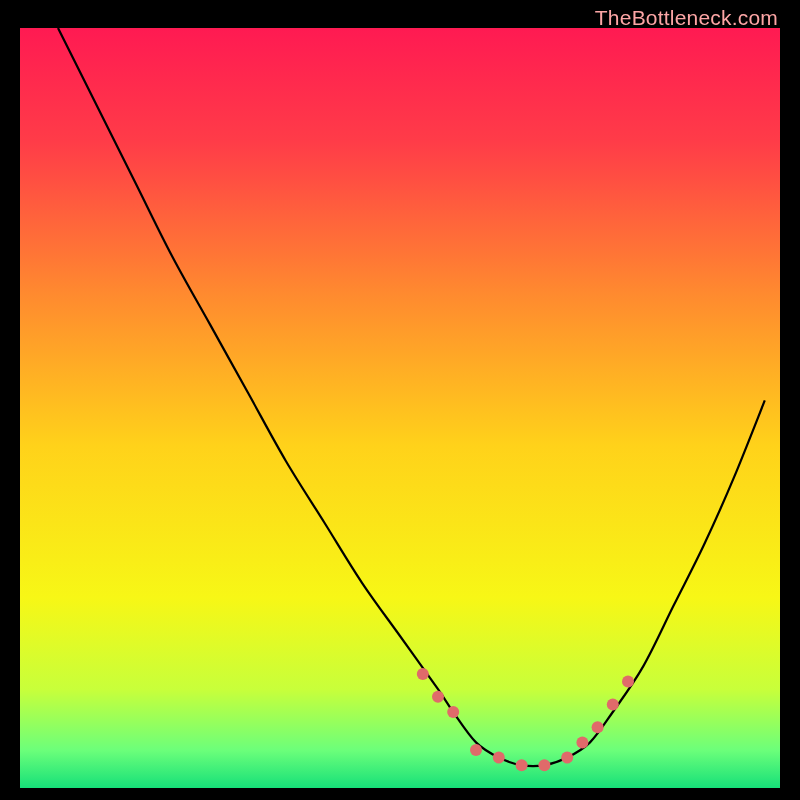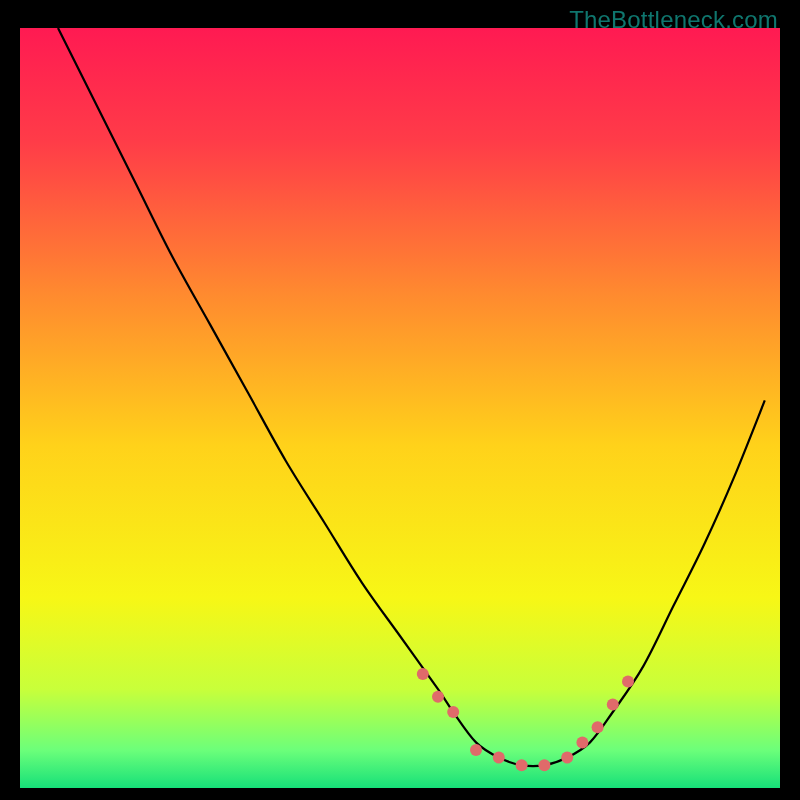--- a/index.html
+++ b/index.html
@@ -23,22 +23,22 @@
     left: 0;
     top: 0;
     width: 760px;
     height: 760px;
   }
   .watermark {
     position: absolute;
     top: 6px;
     right: 22px;
     font-family: Arial, Helvetica, sans-serif;
-    font-size: 24px;
-    color: #0f766e;
+    font-size: 21px;
+    color: #fca5a5;
     letter-spacing: 0.2px;
   }
 </style>
 </head>
 <body>
 
 <div class="frame">
   <svg class="plot-area" viewBox="0 0 760 760" preserveAspectRatio="none">
     <defs>
       <linearGradient id="bg-grad" x1="0" y1="0" x2="0" y2="1">

